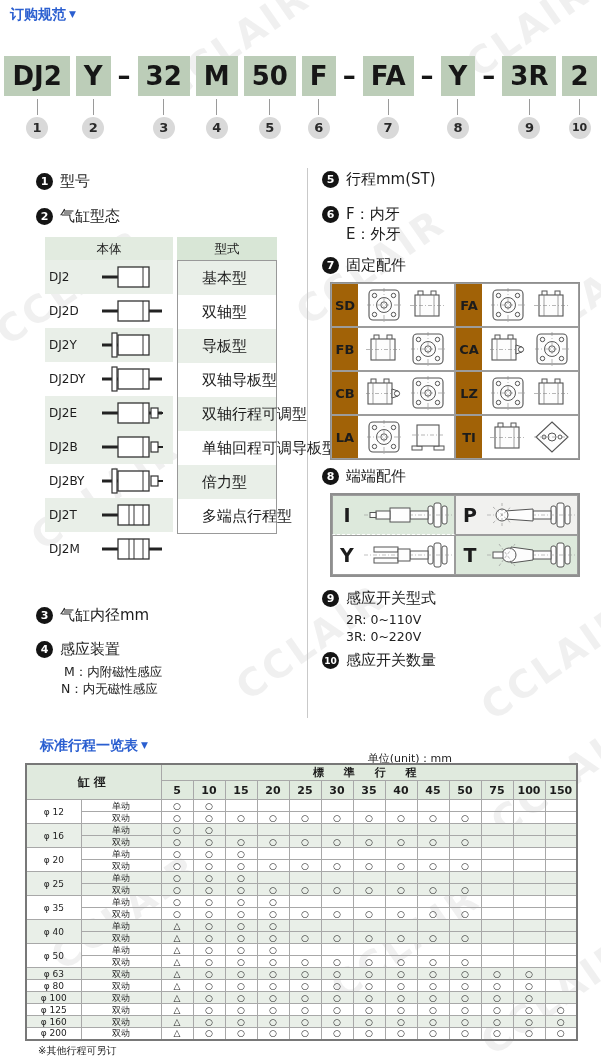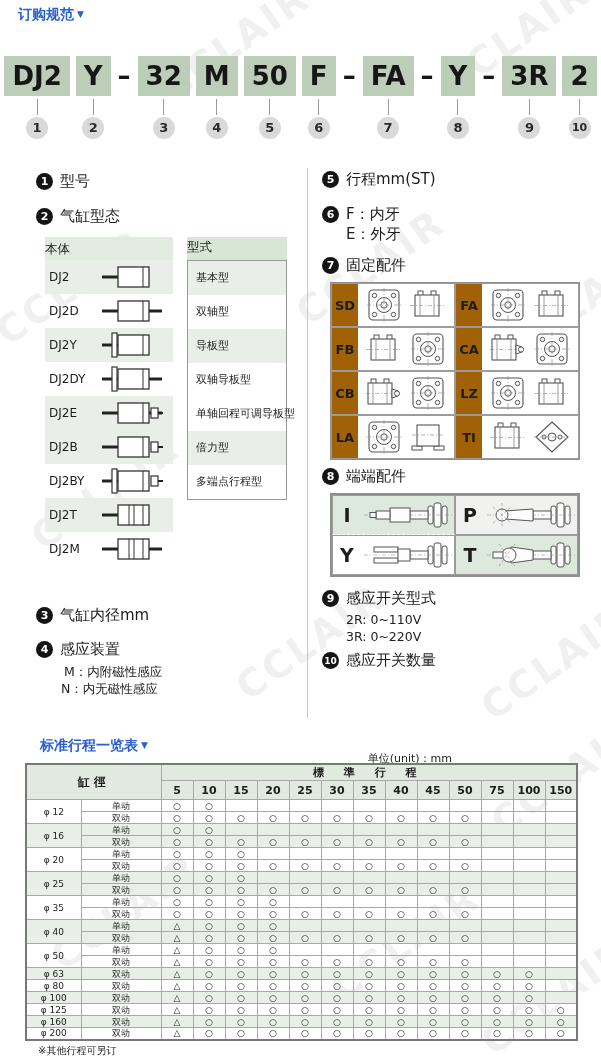--- a/index.html
+++ b/index.html
@@ -31,29 +31,29 @@
   .v-divider { position:absolute; left:307px; top:4px; width:1px; height:550px; background:#c9c9c9; }
 
   .sec { position:absolute; display:flex; align-items:center; gap:7px; font-size:15px; }
   .sec-num { width:17px; height:17px; border-radius:50%; background:#141414; color:#fff; font-size:11px; font-weight:bold;
              display:flex; align-items:center; justify-content:center; flex:none; }
   .sub-line { position:absolute; font-size:12.5px; color:#222; }
 
   
   #cyl-table { position:absolute; left:9px; top:73px; width:246px; display:flex; }
   .cyl-left { width:128px; }
-  .cyl-right { width:100px; margin-left:14px;font-family:Liberation Mono, monospace; }
-  .cyl-h { height:23px; line-height:23px; font-size:12.5px; background:#e2ebe0; }
+  .cyl-right { width:100px; margin-left:4px; }
+  .cyl-h { height:23px; line-height:23px; text-align:center; font-size:12.5px; background:#e2ebe0; }
   .cyl-right .cyl-h { background:#d8e6d6; }
   .cyl-rows-box { border:1px solid #999; background:#fff; }
   .cyl-row { height:34px; display:flex; align-items:center; }
   .cyl-row.alt { background:#e9efe8; }
   .cyl-model { width:52px; padding-left:4px; font-size:12px; }
   .cyl-draw { width:70px; display:flex; justify-content:center; }
-  .cyl-type { height:34px; line-height:34px; padding-left:8px; font-size:11px; white-space:nowrap; }
+  .cyl-type { height:34px; line-height:34px; padding-left:24px; font-size:15px; white-space:nowrap; }
   .cyl-type.alt { background:#e9efe8; }
 
   
   #fix-grid { position:absolute; left:8px; top:118px; width:250px; height:178px;
               display:grid; grid-template-columns:1fr 1fr; grid-template-rows:repeat(4,1fr);
               border:1px solid #8f8f8f; background:#fff; }
   .fix-cell { border:1px solid #9c9c9c; display:flex; align-items:stretch; overflow:hidden; }
   .fix-label { width:26px; background:#a16207; display:flex; align-items:center; justify-content:center;
                font-size:13px; font-weight:bold; flex:none; }
   .fix-draws { flex:1; display:flex; align-items:center; justify-content:space-evenly; }
@@ -98,21 +98,21 @@
       <div class="wm" style="left: 225px; top: 620px;">CCLAIR</div>
       <div class="wm" style="left: 470px; top: 640px;">CCLAIR</div>
       <div class="wm" style="left: 40px; top: 890px;">CCLAIR</div>
       <div class="wm" style="left: 320px; top: 920px;">CCLAIR</div>
       <div class="wm" style="left: 480px; top: 755px;">CCLAIR</div>
       <div class="wm" style="left: 470px; top: 975px;">CCLAIR</div>
     </div>
 
   <div class="layer">
 
-    <div class="blue-title" style="top:6px; left:18px;">
+    <div class="blue-title" style="top:6px; left:10px;">
       <span>订购规范</span><span class="arrow">▼</span>
     </div>
 
     <div id="model-code">
         <div class="mc-unit">
           <div class="mc-box">DJ2</div>
           <div class="mc-line"></div>
           <div class="mc-circle">1</div>
         </div>
         <div class="mc-unit">
@@ -292,20 +292,21 @@
                 </div>
               </div>
           </div>
           <div class="cyl-right">
             <div class="cyl-h">型式</div>
             <div class="cyl-rows-box" id="cyl-right-rows">
                 <div class="cyl-type alt">基本型</div>
                 <div class="cyl-type">双轴型</div>
                 <div class="cyl-type alt">导板型</div>
                 <div class="cyl-type">双轴导板型</div>
+                <div class="cyl-type alt">双轴行程可调型</div>
                 <div class="cyl-type">单轴回程可调导板型</div>
                 <div class="cyl-type alt">倍力型</div>
                 <div class="cyl-type">多端点行程型</div>
               </div>
           </div>
         </div>
 
         <div class="sec" style="top:442px">
           <span class="sec-num">3</span>
           <span>气缸内径mm</span>

